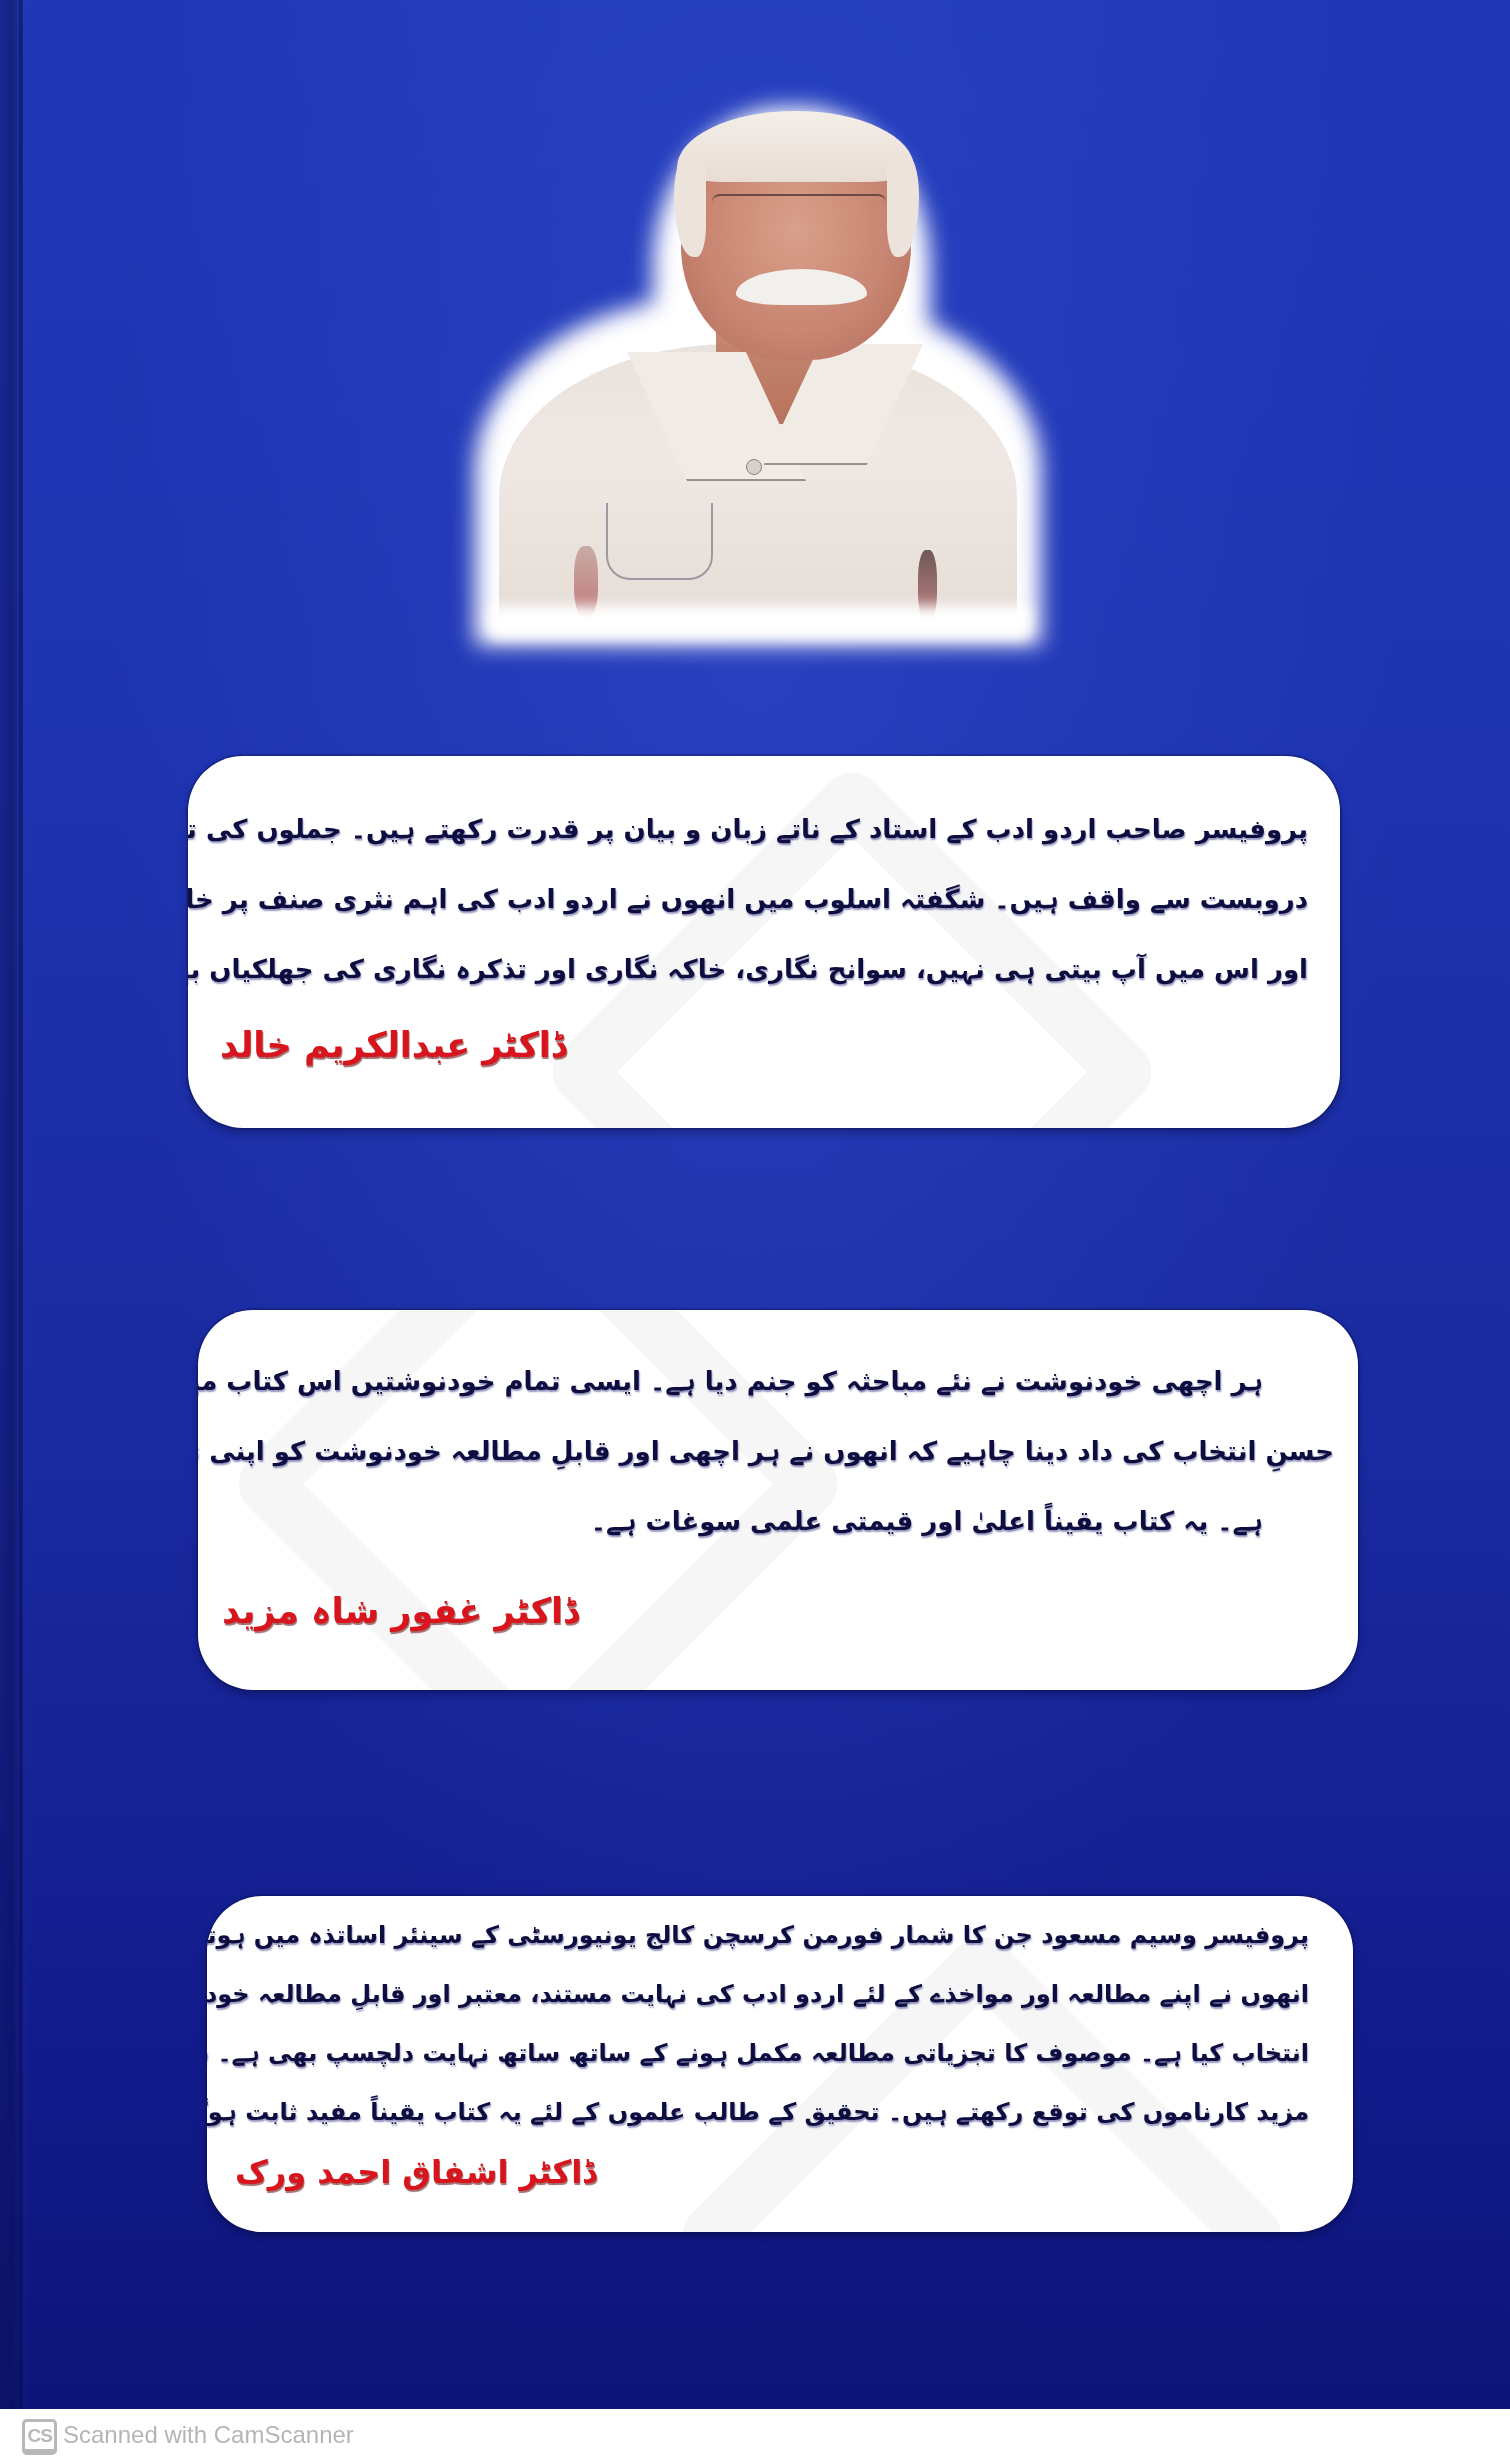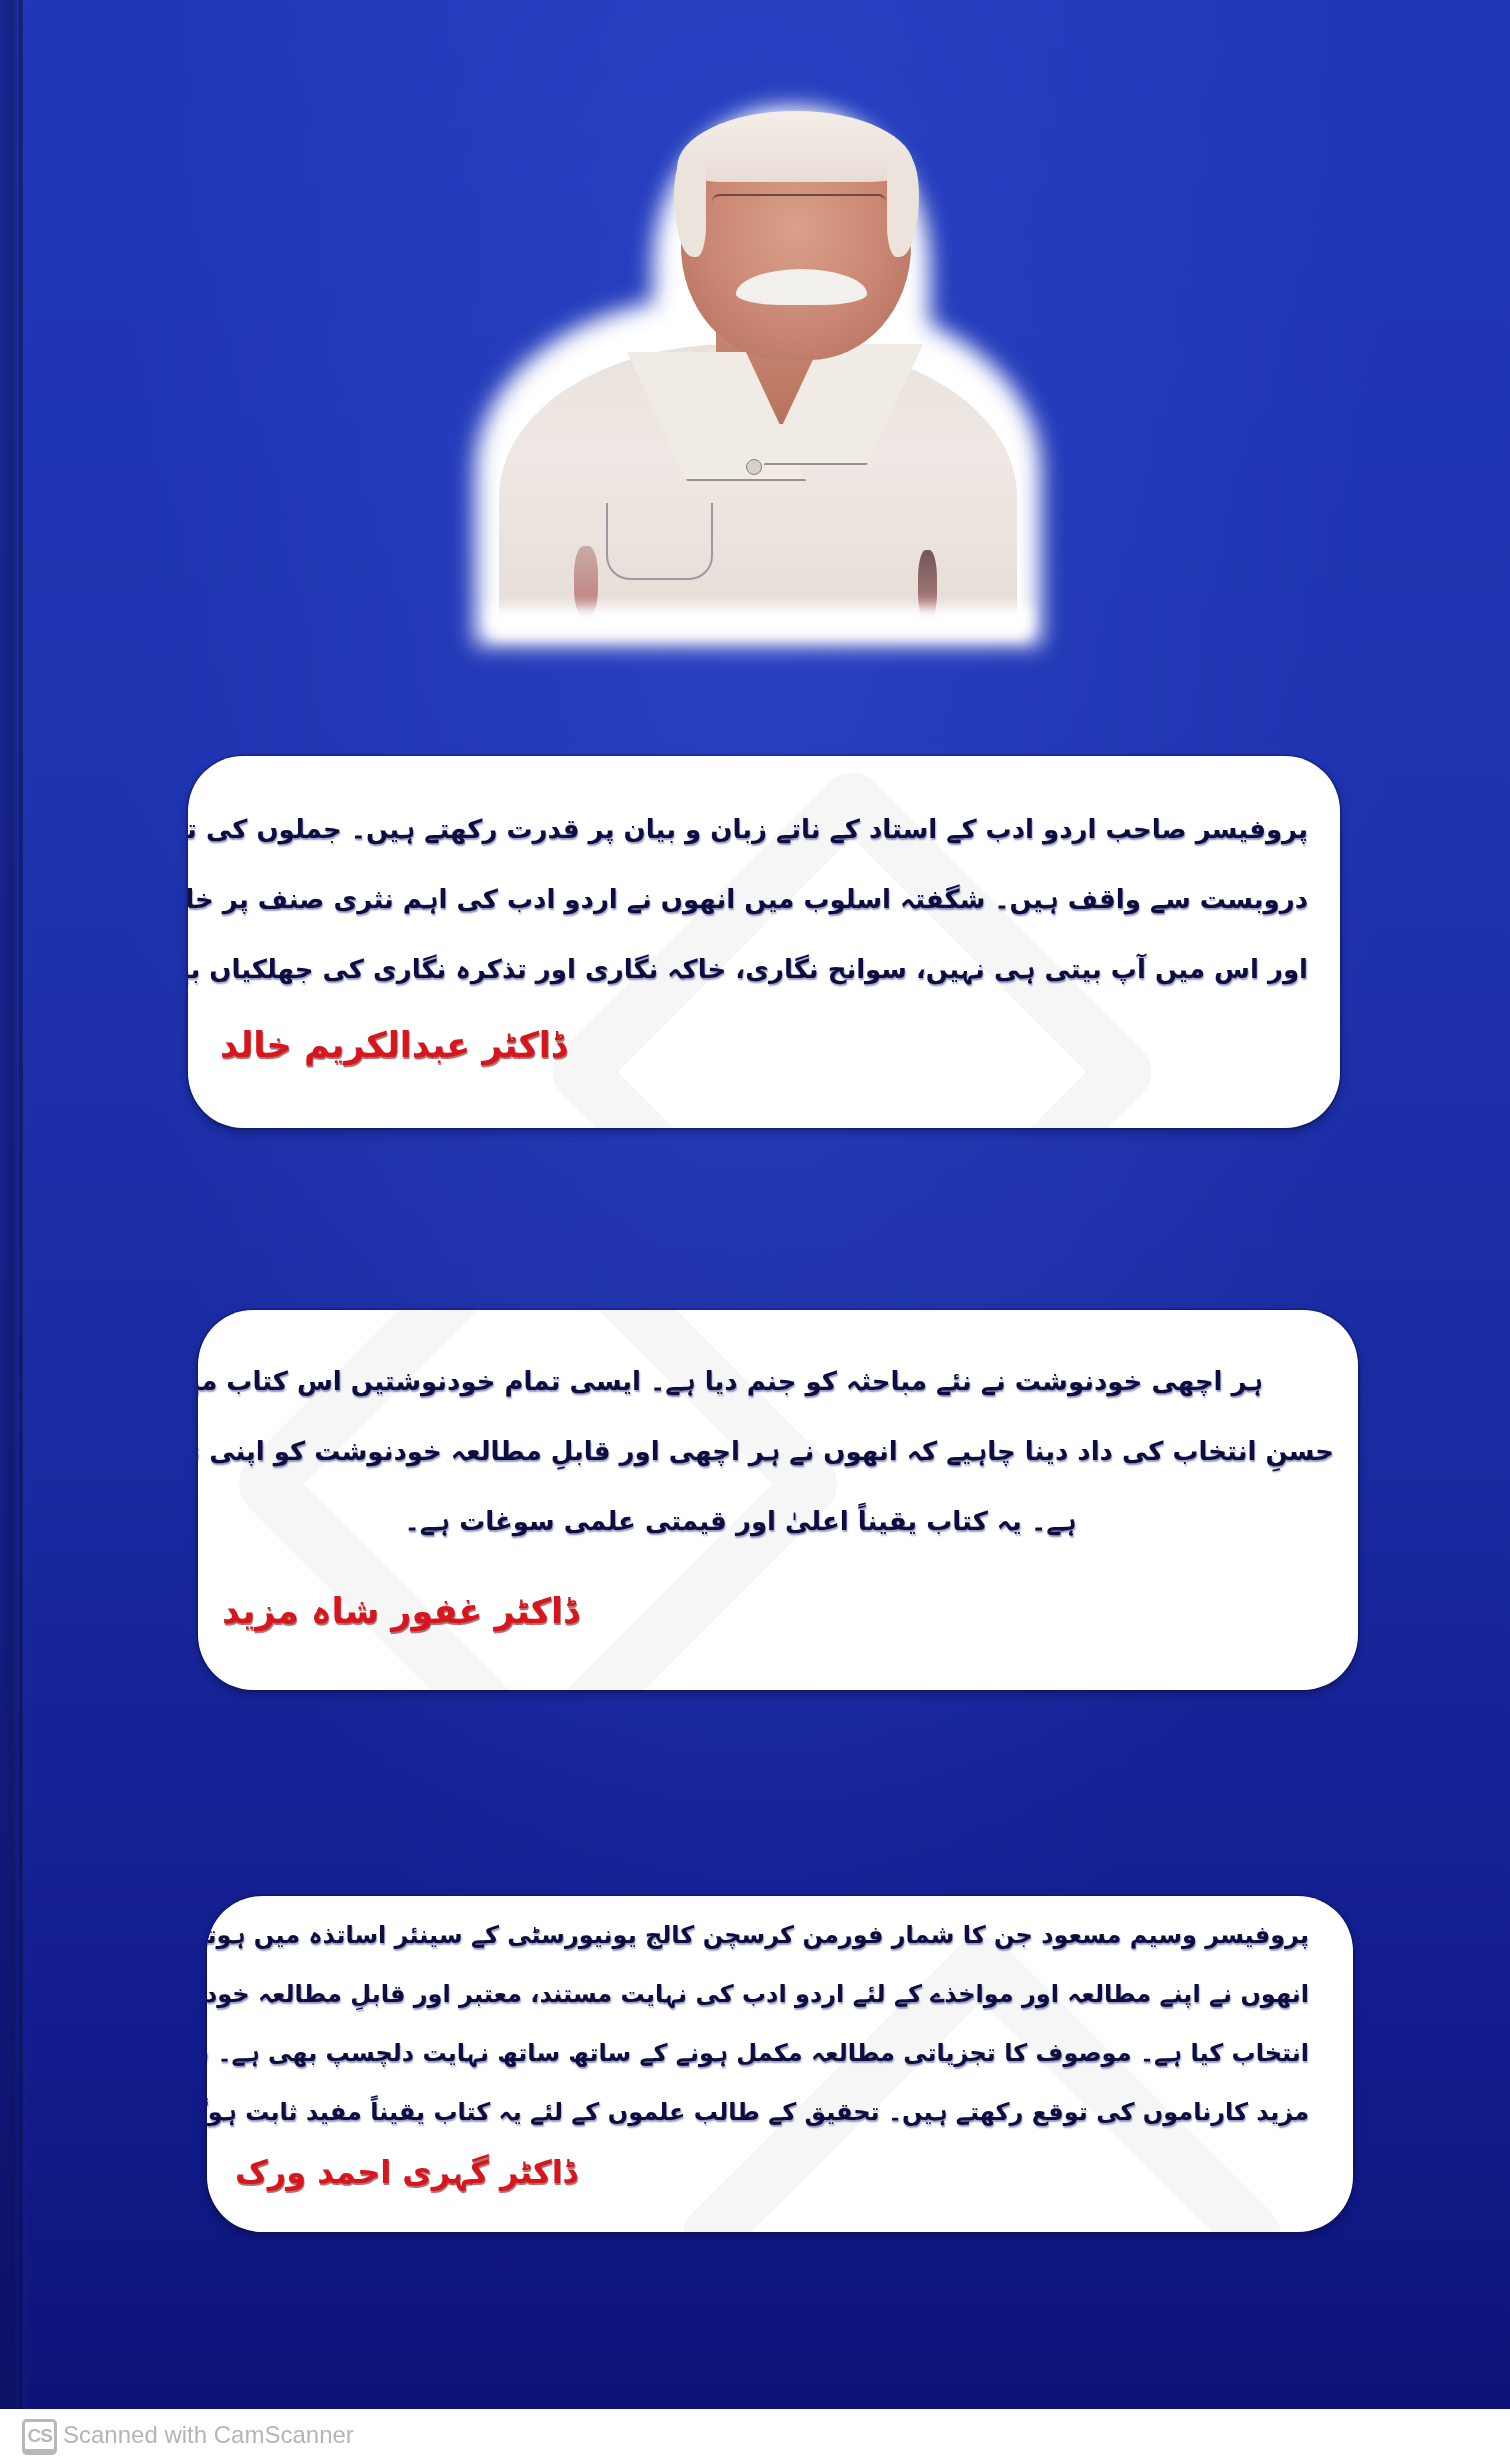--- a/index.html
+++ b/index.html
@@ -215,21 +215,21 @@
     #blurb-1 .watermark { left: 443px; top: 95px; }
     #blurb-1 .text { right: 32px; top: 38px; width: 1092px; text-align: justify; }
     #blurb-1 .line { text-align: right; }
     #blurb-1 .signature { left: 32px; top: 269px; }
 
     #blurb-2 { left: 198px; top: 1310px; width: 1160px; height: 380px; }
     #blurb-2 .watermark { left: 119px; top: -47px; }
     #blurb-2 .text { right: 95px; top: 36px; width: 1045px; }
     #blurb-2 .line-0 { text-align: left; padding-left: 150px; }
     #blurb-2 .line-1 { text-align: right; margin-right: -71px; }
-    #blurb-2 .line-2 { text-align: center; }
+    #blurb-2 .line-2 { }
     #blurb-2 .signature { left: 24px; top: 281px; }
 
     #blurb-3 { left: 207px; top: 1896px; width: 1146px; height: 336px; }
     #blurb-3 .watermark { left: 554px; top: 119px; }
     #blurb-3 .text { right: 44px; top: 9.5px; width: 1076px; font-size: 24px; }
     #blurb-3 .line { height: 59px; line-height: 59px; }
     #blurb-3 .line-3 { text-align: right; }
     #blurb-3 .signature { left: 28px; top: 257px; font-size: 32px; }
 
     
@@ -317,21 +317,21 @@
   </div>
 
   <div class="blurb" id="blurb-3">
     <div class="watermark"></div>
     <div class="text">
       <span class="line line-0">پروفیسر وسیم مسعود جن کا شمار فورمن کرسچن کالج یونیورسٹی کے سینئر اساتذہ میں ہوتا ہے۔ وہ اردو ادب پر گہری نظر رکھتے ہیں۔</span>
       <span class="line line-1">انھوں نے اپنے مطالعہ اور مواخذے کے لئے اردو ادب کی نہایت مستند، معتبر اور قابلِ مطالعہ خودنوشت سوانح عمریوں کا</span>
       <span class="line line-2">انتخاب کیا ہے۔ موصوف کا تجزیاتی مطالعہ مکمل ہونے کے ساتھ ساتھ نہایت دلچسپ بھی ہے۔ ہم ان کے قلم سے ایسے ہی</span>
       <span class="line line-3">مزید کارناموں کی توقع رکھتے ہیں۔ تحقیق کے طالب علموں کے لئے یہ کتاب یقیناً مفید ثابت ہوگی۔</span>
     </div>
-    <div class="signature">ڈاکٹر گہری احمد ورک</div>
+    <div class="signature">ڈاکٹر اشفاق احمد ورک</div>
   </div>
 </div>
 
 <div class="footer">
   <div class="cs-logo">CS</div>
   <div class="cs-text">Scanned with CamScanner</div>
 </div>
 
 
 </body></html>

